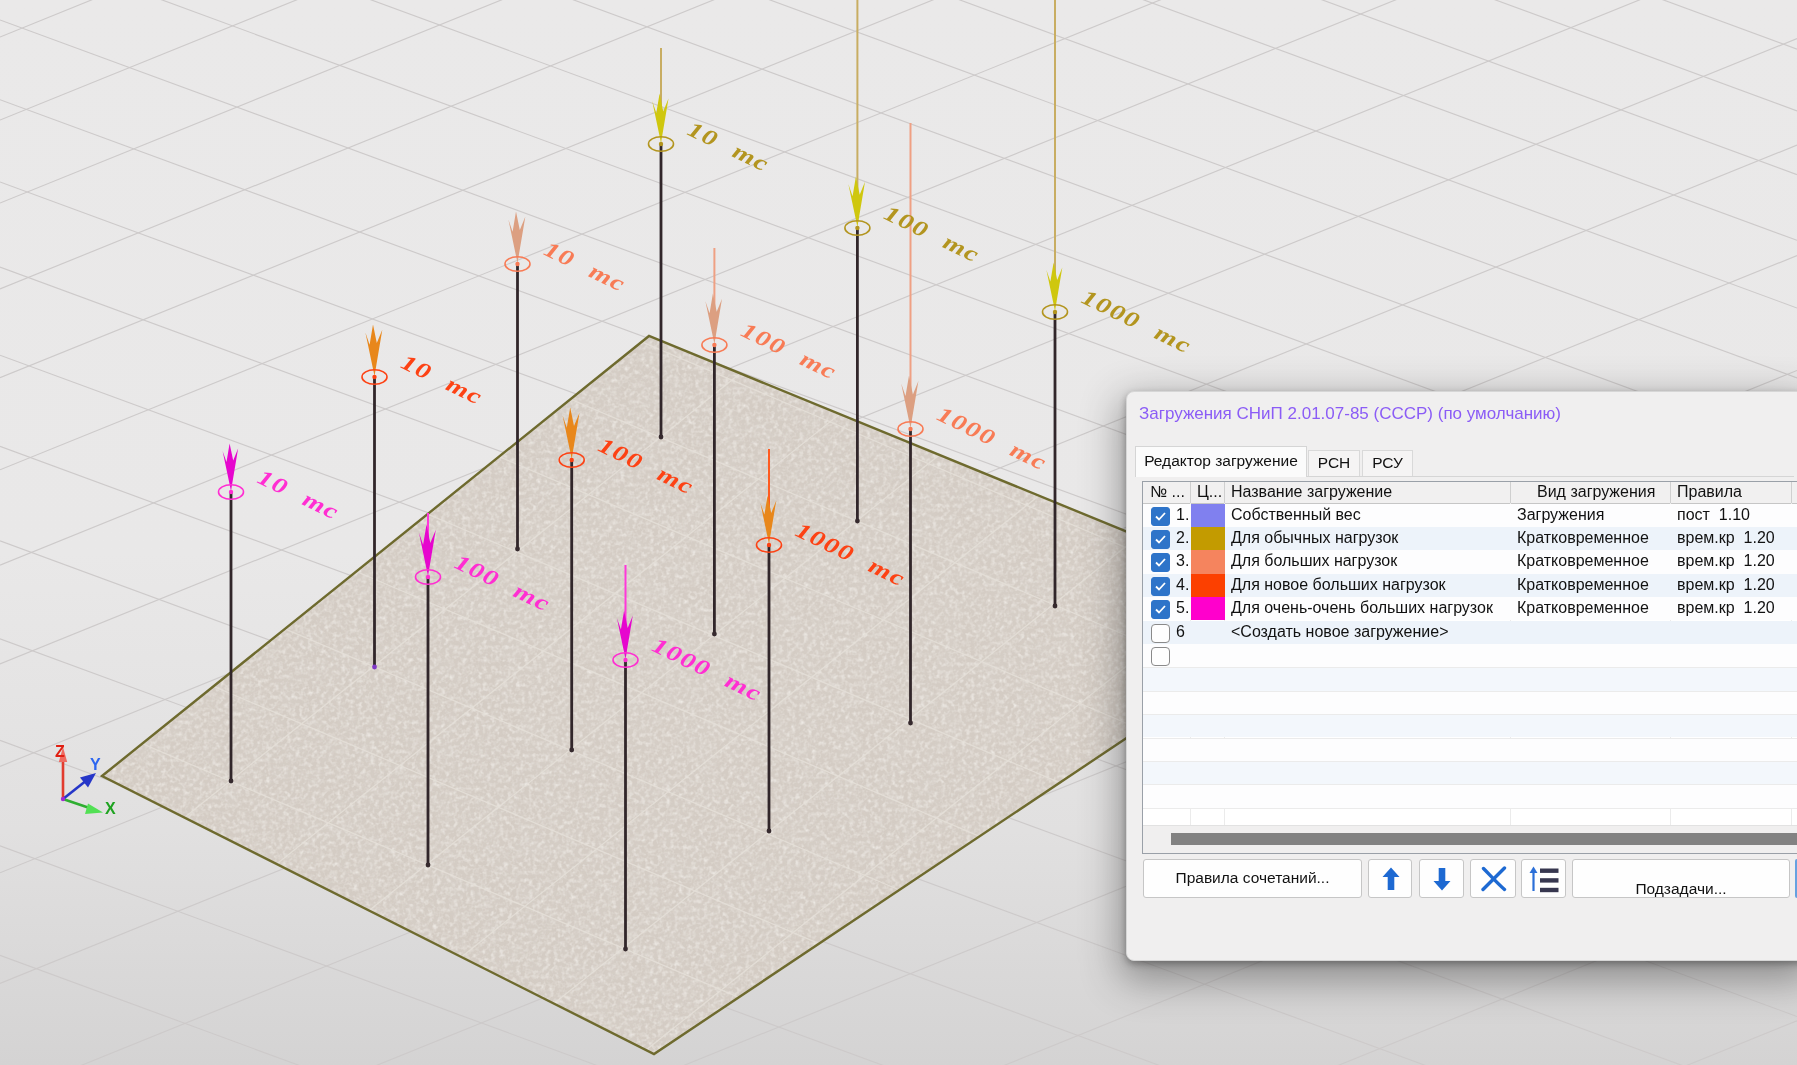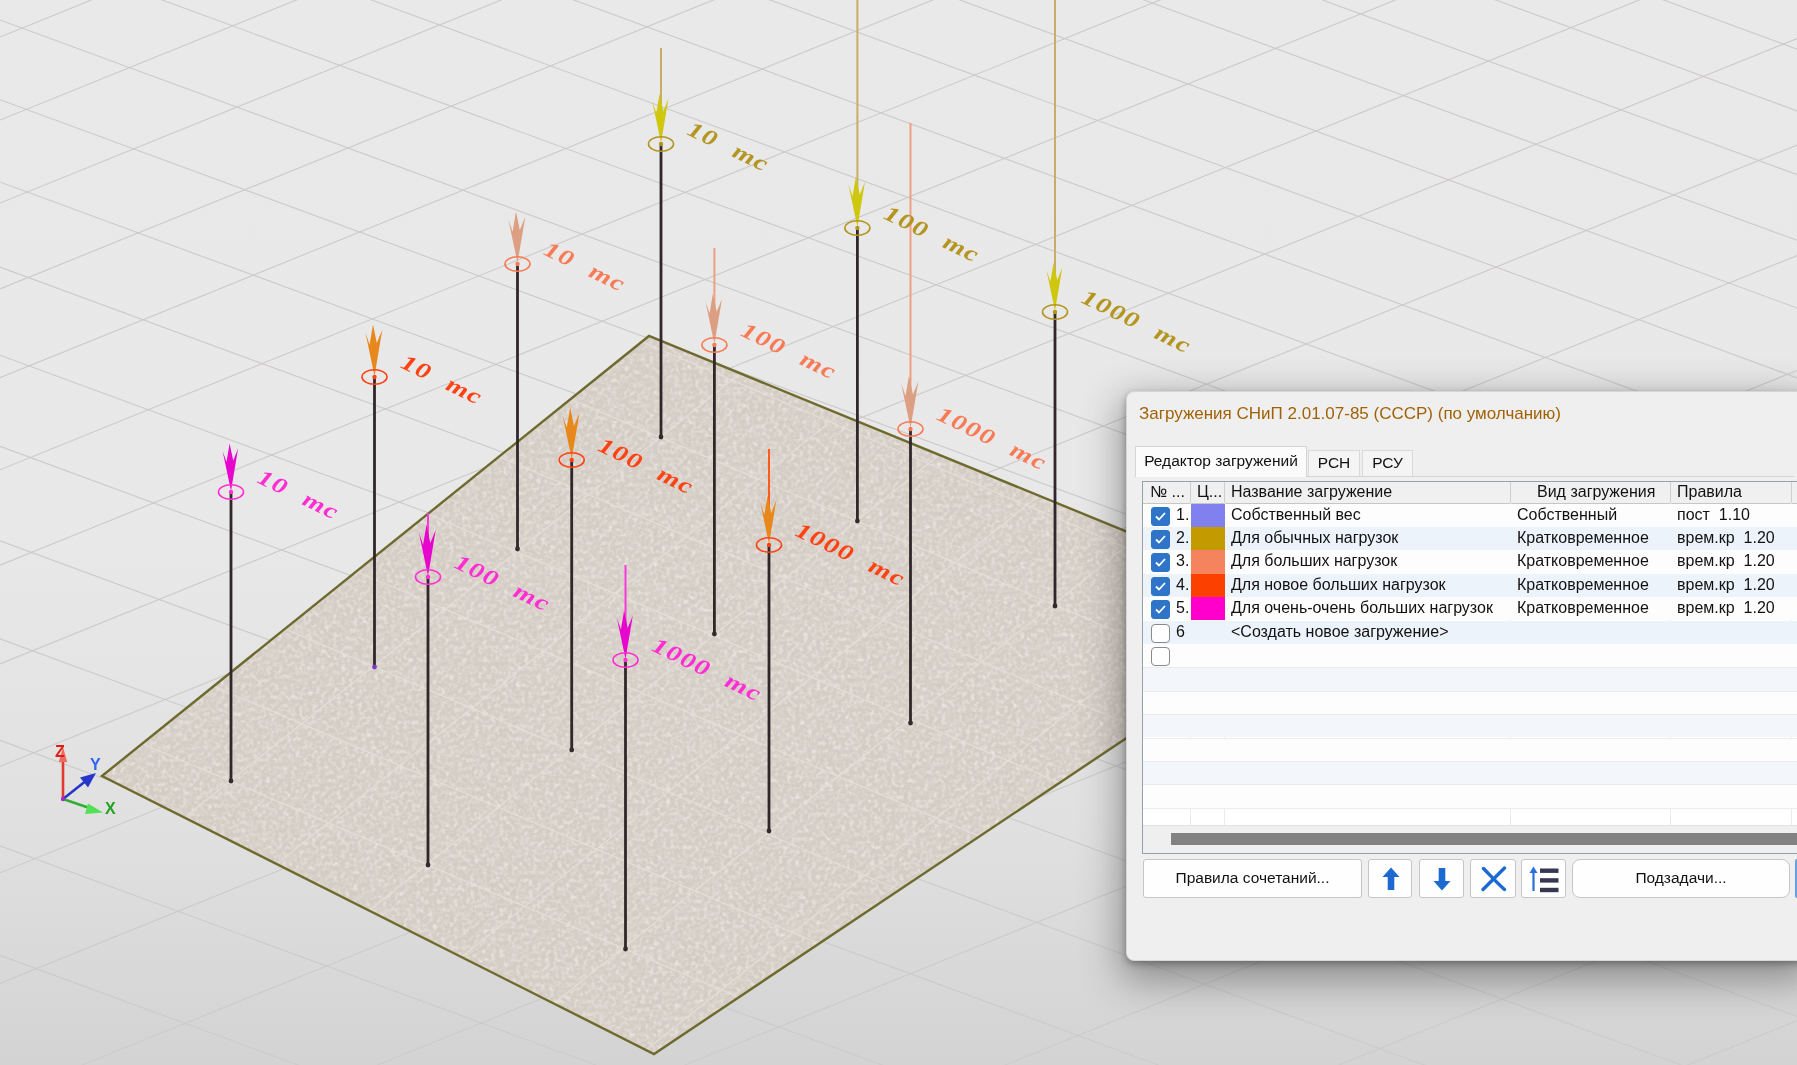--- a/index.html
+++ b/index.html
@@ -184,25 +184,25 @@
     <text x="55" y="757" fill="#e01f12" font-size="16" font-weight="bold" font-family="Liberation Sans,sans-serif">Z</text>
     <line x1="63" y1="799" x2="91" y2="808.5" stroke="#2fae31" stroke-width="2.6"></line>
     <path d="M 103 812.5 L 88 803.5 L 85 814 Z" fill="#52e054"></path>
     <text x="105" y="814" fill="#1fa321" font-size="16" font-weight="bold" font-family="Liberation Sans,sans-serif">X</text>
     <line x1="63" y1="799" x2="87" y2="780" stroke="#2636c8" stroke-width="2.6"></line>
     <path d="M 96 773 L 80 777.5 L 88 787.5 Z" fill="#2636c8"></path>
     <text x="90" y="770" fill="#2d66f0" font-size="16" font-weight="bold" font-family="Liberation Sans,sans-serif">Y</text>
     <circle cx="63" cy="799" r="2.2" fill="#a22bd3"></circle>
 </svg>
 <div style="position:absolute;left:1126px;top:391px;width:680px;height:568px;background:#f0efef;border:1px solid #d6d6d6;border-radius:8px;box-shadow:0 3px 7px rgba(0,0,0,0.3), 0 14px 38px 6px rgba(50,50,50,0.45);"></div>
-<div style="position:absolute;left:1139px;top:404px;font-size:17px;color:#a16207">Загружения СНиП 2.01.07-85 (СССР) (по умолчанию)</div>
+<div style="position:absolute;left:1139px;top:404px;font-size:17px;color:#8b5cf6">Загружения СНиП 2.01.07-85 (СССР) (по умолчанию)</div>
 <div style="position:absolute;left:1135px;top:476px;width:659px;height:1px;background:#d5d5d5"></div>
 <div style="position:absolute;left:1308px;top:450px;width:52px;height:26px;background:#f5f4f4;border:1px solid #d9d9d9;border-bottom:none;box-sizing:border-box;text-align:center;font-size:15.5px;padding-top:3px">РСН</div>
 <div style="position:absolute;left:1362px;top:450px;width:51px;height:26px;background:#f5f4f4;border:1px solid #d9d9d9;border-bottom:none;box-sizing:border-box;text-align:center;font-size:15.5px;padding-top:3px">РСУ</div>
-<div style="position:absolute;left:1135px;top:446px;width:172px;height:31px;background:#fbfbfb;border:1px solid #d5d5d5;border-bottom:none;box-sizing:border-box;text-align:center;font-size:15.5px;padding-top:5px">Редактор загружений</div>
+<div style="position:absolute;left:1135px;top:446px;width:172px;height:31px;background:#fbfbfb;border:1px solid #d5d5d5;border-bottom:none;box-sizing:border-box;text-align:center;font-size:15.5px;padding-top:5px">Редактор загружение</div>
 <div style="position:absolute;left:1142px;top:481px;width:660px;height:371px;background:#fff;border:1px solid #9aa0a8;overflow:hidden">
     <div style="position:absolute;left:0;top:0;width:100%;height:21px;background:#f1f0f0;border-bottom:1px solid #c6c6c6">
       <span style="position:absolute;left:7px;top:1px">№ ...</span>
       <span style="position:absolute;left:54px;top:1px">Ц...</span>
       <span style="position:absolute;left:88px;top:1px">Название загружение</span>
       <span style="position:absolute;left:394px;top:1px">Вид загружения</span>
       <span style="position:absolute;left:534px;top:1px">Правила</span>
       <div style="position:absolute;left:47px;top:0;width:1px;height:21px;background:#cfcfcf"></div>
       <div style="position:absolute;left:81px;top:0;width:1px;height:21px;background:#cfcfcf"></div>
       <div style="position:absolute;left:367px;top:0;width:1px;height:21px;background:#cfcfcf"></div>
@@ -229,21 +229,21 @@
     <div style="position:absolute;left:0;top:302.3px;width:100%;height:23.4px;background:#fdfdfe"></div>
     <div style="position:absolute;left:0;top:21.5px;width:100%;height:23.4px">
       <div style="position:absolute;left:8px;top:3px;width:17px;height:17px;background:#2e74c9;border-radius:3px;border:1px solid #2e74c9">
         <svg width="11" height="9" viewBox="0 0 11 9" style="position:absolute;left:3px;top:4px">
           <path d="M1 4.5 L4 7.5 L10 1" stroke="#fff" stroke-width="1.8" fill="none"></path>
         </svg>
       </div>
       <span style="position:absolute;left:33px;top:2px">1.</span>
       <div style="position:absolute;left:48px;top:0px;width:34px;height:23.4px;background:#8080ef"></div>
       <span style="position:absolute;left:88px;top:2px;white-space:nowrap">Собственный вес</span>
-      <span style="position:absolute;left:374px;top:2px;white-space:nowrap">Собственный</span>
+      <span style="position:absolute;left:374px;top:2px;white-space:nowrap">Загружения</span>
       <span style="position:absolute;left:534px;top:2px;white-space:nowrap">пост&nbsp; 1.10</span>
     </div>
     <div style="position:absolute;left:0;top:44.9px;width:100%;height:23.4px">
       <div style="position:absolute;left:8px;top:3px;width:17px;height:17px;background:#2e74c9;border-radius:3px;border:1px solid #2e74c9">
         <svg width="11" height="9" viewBox="0 0 11 9" style="position:absolute;left:3px;top:4px">
           <path d="M1 4.5 L4 7.5 L10 1" stroke="#fff" stroke-width="1.8" fill="none"></path>
         </svg>
       </div>
       <span style="position:absolute;left:33px;top:2px">2.</span>
       <div style="position:absolute;left:48px;top:0px;width:34px;height:23.4px;background:#c39b00"></div>
@@ -323,13 +323,13 @@
   </div>
 <div style="position:absolute;left:1521px;top:859px;width:45px;height:39px;background:#fefefe;border:1px solid #c6c6c6;border-radius:3px;box-sizing:border-box;text-align:center;font-size:15.5px;padding-top:9px">
     <svg width="32" height="28" viewBox="0 0 32 28" style="position:absolute;left:7px;top:6px">
       <line x1="4.5" y1="25" x2="4.5" y2="4" stroke="#2b6fd8" stroke-width="2.2"></line>
       <path d="M4.5 0.5 L8.5 7 L0.5 7 Z" fill="#2b6fd8"></path>
       <rect x="11" y="2.5" width="18.5" height="4.4" fill="#37374f"></rect>
       <rect x="11" y="12.2" width="18.5" height="4.4" fill="#37374f"></rect>
       <rect x="11" y="21.8" width="18.5" height="4.4" fill="#37374f"></rect>
     </svg>
   </div>
-<div style="position:absolute;left:1572px;top:859px;width:218px;height:39px;background:#fefefe;border:1px solid #c6c6c6;border-radius:8px;box-sizing:border-box;text-align:center;font-size:15.5px;padding-top:9px">Подзадачи...</div>
+<div style="position:absolute;left:1572px;top:859px;width:218px;height:39px;background:#fefefe;border:1px solid #c6c6c6;border-radius:3px;box-sizing:border-box;text-align:center;font-size:15.5px;padding-top:20px">Подзадачи...</div>
 <div style="position:absolute;left:1795px;top:859px;width:4px;height:39px;background:#66a1e0;border-radius:3px"></div>
 </body></html>

